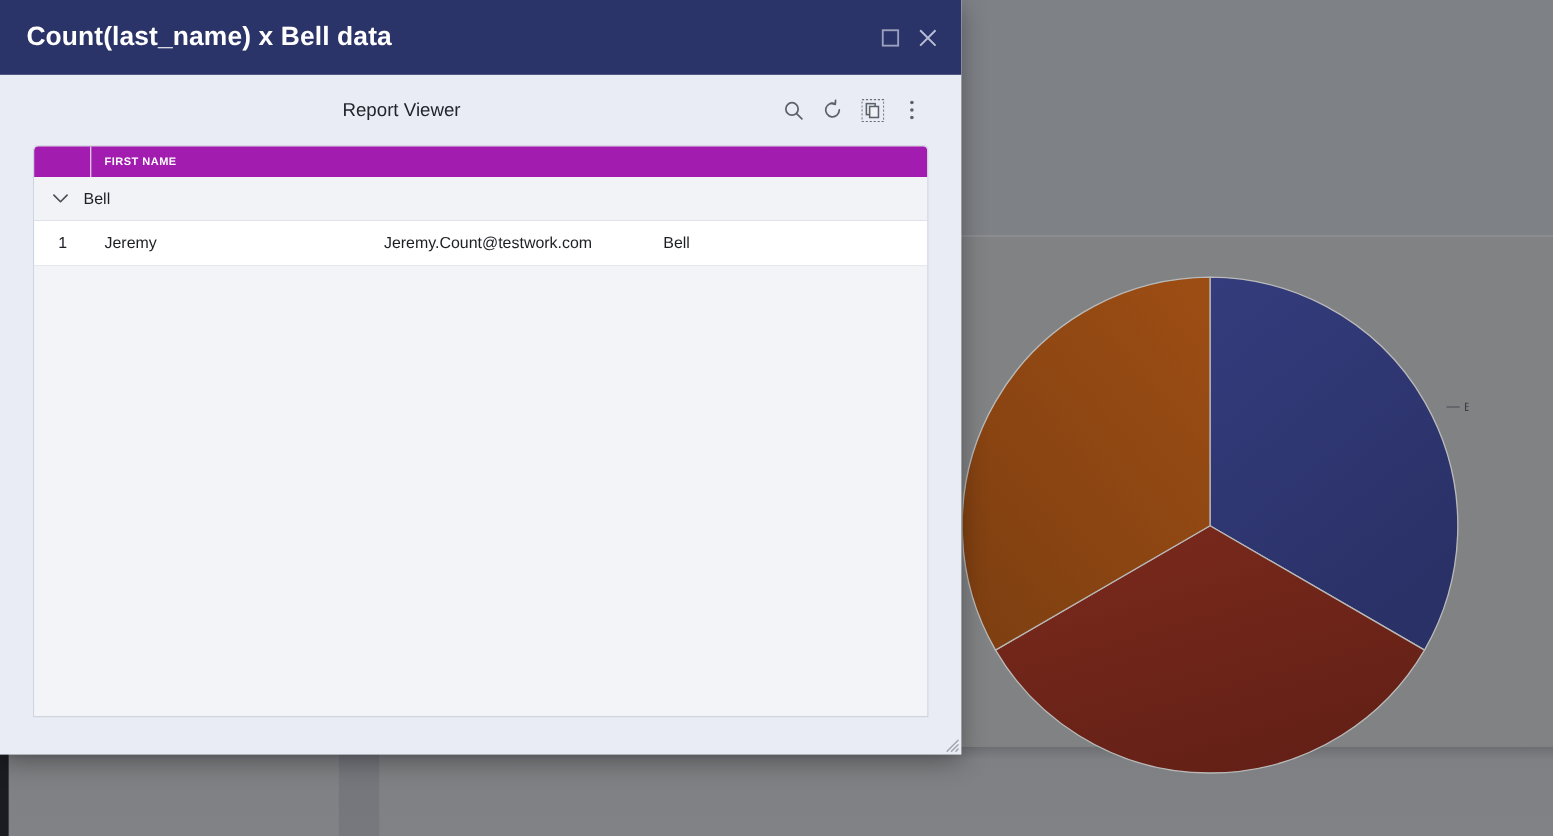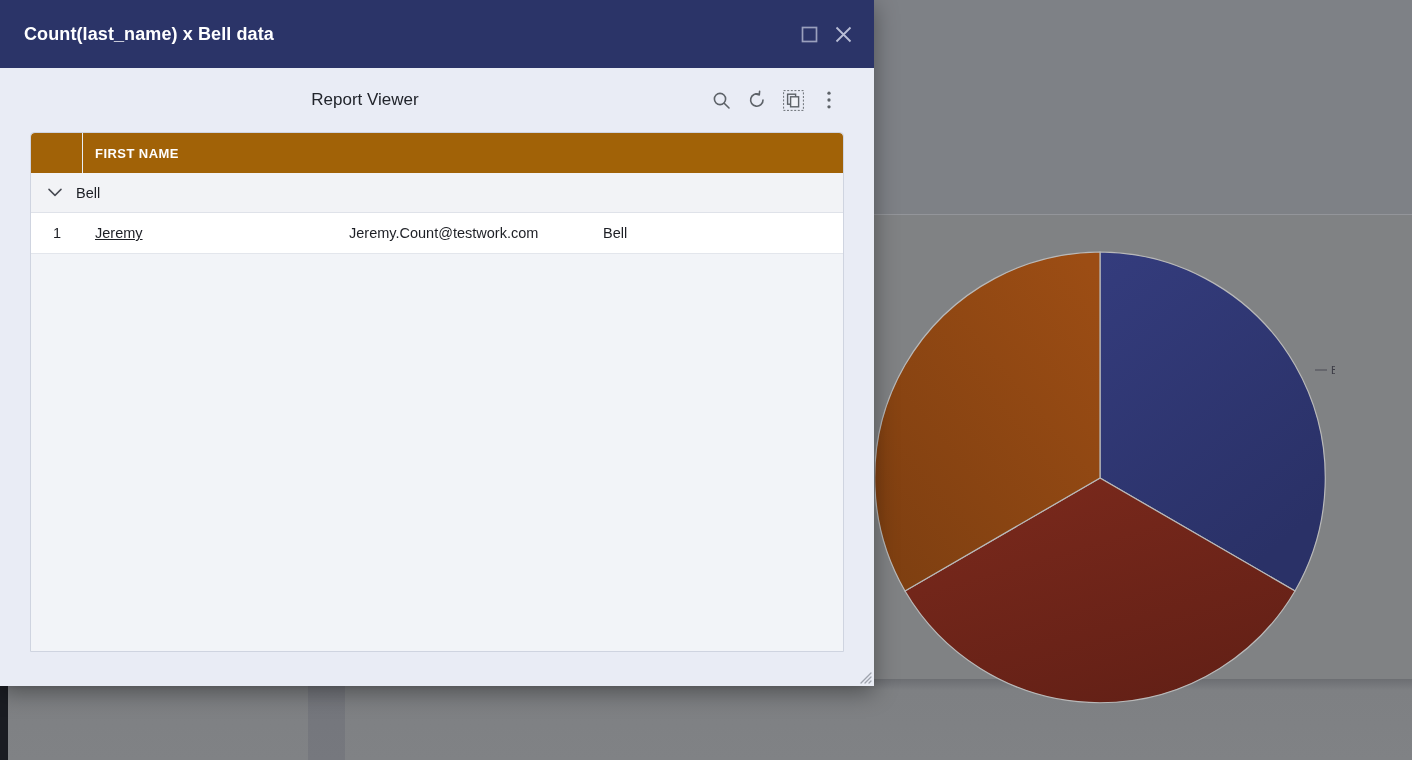--- a/index.html
+++ b/index.html
@@ -73,21 +73,21 @@
     position: relative;
     height: 68px;
     background: #2b3468;
     display: flex;
     align-items: center;
     padding: 0 14px 0 24px;
   }
   #title-text {
     flex: 1;
     color: #ffffff;
-    font-size: 18px;
+    font-size: 24px;
     font-weight: bold;
     letter-spacing: .1px;
     white-space: nowrap;
   }
   .win-btn {
     width: 34px; height: 34px;
     display: flex; align-items: center; justify-content: center;
     cursor: pointer;
   }
   .win-btn svg { display: block; }
@@ -123,24 +123,24 @@
     position: relative;
     height: 520px;
     background: #f2f4f8;
     border: 1px solid #cfd4e0;
     border-radius: 4px 4px 0 0;
     overflow: hidden;
     box-sizing: border-box;
   }
   #grid-head {
     display: flex;
-    height: 40px;
-    background: #a16207;
+    height: 28px;
+    background: #a21caf;
     color: #ffffff;
-    font-size: 13px;
+    font-size: 10px;
     font-weight: bold;
     letter-spacing: .45px;
     border-radius: 4px 4px 0 0;
     overflow: hidden;
   }
   .hcell {
     display: flex;
     align-items: center;
     box-sizing: border-box;
     padding: 0 0 0 12px;
@@ -180,21 +180,21 @@
     color: #1d1f25;
     cursor: default;
   }
   .dcell {
     box-sizing: border-box;
     padding-left: 12px;
     white-space: nowrap;
     overflow: hidden;
   }
   .d-index { width: 52px; padding-left: 0; text-align: center; }
-  .d-first { width: 254px; text-decoration: underline; }
+  .d-first { width: 254px; }
   .d-email { width: 254px; }
   .d-last  { flex: 1; }
 
   #grid-empty { background: #f2f4f8; height: 400px; }
 
   
   #resize-grip {
     position: absolute;
     right: 2px; bottom: 2px;
     width: 16px; height: 16px;

